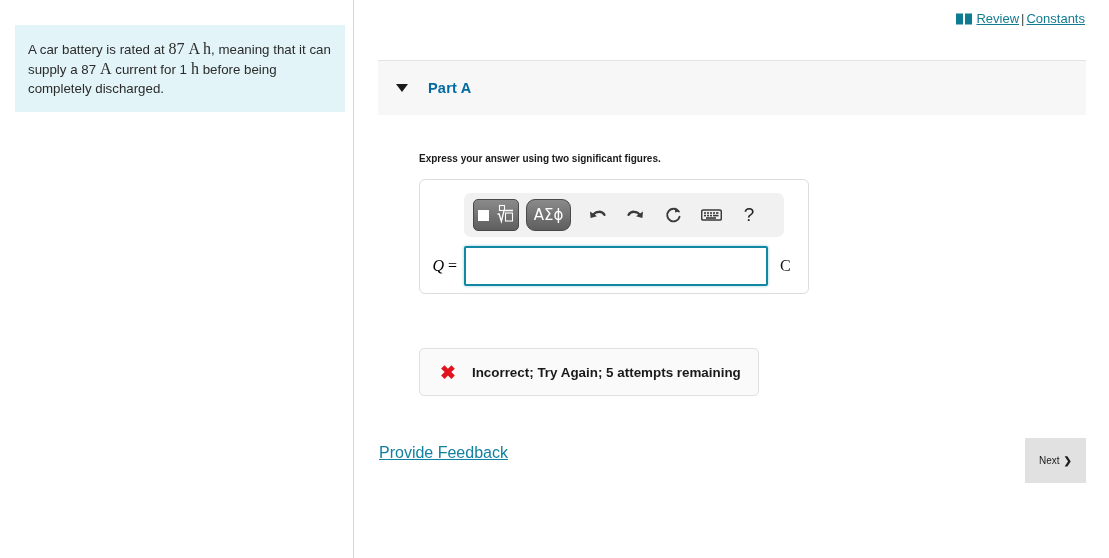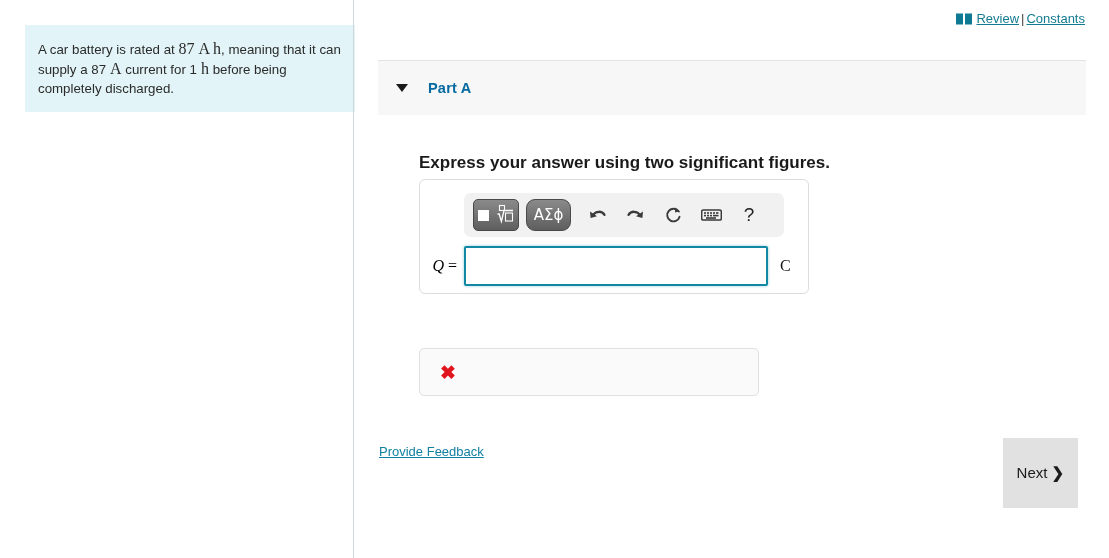--- a/index.html
+++ b/index.html
@@ -9,21 +9,21 @@
     background: #ffffff;
     font-family: "Liberation Sans", sans-serif;
     overflow: hidden;
   }
   .page { position: relative; width: 1109px; height: 558px; background:#fff; }
 
   
   .sidebar { position:absolute; left:0; top:0; width:353px; height:558px; background:#fff; }
   .divider-v { position:absolute; left:353px; top:0; width:1px; height:558px; background:#cfd8dc; }
   .intro-box {
-    position:absolute; left:25px; top:25px; width:330px;
+    position:absolute; left:15px; top:25px; width:330px;
     background:#e2f4f7; padding:14px 14px 14px 13px;
     font-size:13.3px; line-height:19px; color:#2b2b2b;
   }
   .mathserif { font-family:"Liberation Serif", serif; font-size:16px; }
 
   
   .content { position:absolute; left:354px; top:0; width:755px; height:558px; }
 
   .toplinks {
     position:absolute; right:24px; top:11px;
@@ -44,21 +44,21 @@
     border-top:8px solid #1a1a1a;
   }
   .part-title { font-size:14.5px; font-weight:bold; color:#0369a1; letter-spacing:.2px; }
 
   .qtext {
     position:absolute; left:65px; top:126px; width:680px;
     font-size:13.4px; color:#222; line-height:18px;
   }
   .qbold {
     position:absolute; left:65px; top:153px;
-    font-size:17px; font-weight:bold; color:#1a1a1a;
+    font-size:10px; font-weight:bold; color:#1a1a1a;
   }
 
   
   .answer-box {
     position:absolute; left:65px; top:179px; width:390px; height:115px;
     border:1px solid #dcdcdc; border-radius:6px; background:#fff;
   }
   .mathbar {
     position:absolute; left:44px; top:13px; width:320px; height:44px;
     background:#f1f1f1; border-radius:7px;
@@ -105,26 +105,26 @@
     position:absolute; left:65px; top:348px; width:340px; height:48px;
     background:#fafafa; border:1px solid #e0e0e0; border-radius:5px;
     display:flex; align-items:center;
   }
   .xmark { color:#e0141e; font-size:19px; font-weight:bold; margin-left:20px; margin-right:16px; line-height:1; }
   .fbtext { font-size:13.4px; font-weight:bold; color:#1a1a1a; }
 
   
   .provide {
     position:absolute; left:25px; top:444px;
-    color:#1280a0; font-size:13px; text-decoration:underline; cursor:pointer;
+    color:#1280a0; font-size:16px; text-decoration:underline; cursor:pointer;
   }
   .next-btn {
-    position:absolute; right:31px; top:438px;
+    position:absolute; right:23px; top:438px;
     background:#e1e1e1; color:#1a1a1a; border:none;
-    font-size:15px; padding:26px 14px; cursor:pointer;
+    font-size:10px; padding:17px 14px; cursor:pointer;
     font-family:"Liberation Sans", sans-serif;
   }
   .next-btn .chev { font-weight:bold; margin-left:4px; }
 </style>
 </head>
 <body>
 
 <div class="page">
 
   <div class="sidebar">
@@ -208,19 +208,20 @@
       <div class="ansrow">
         <div class="qlabel"><i>Q</i> <span>=</span></div>
         <input class="ansfield" type="text" value="" placeholder="" style="">
         <span class="unit">C</span>
       </div>
     </div>
 
 
     <div class="feedback">
       <span class="xmark">✖</span>
+      <span class="fbtext">Incorrect; Try Again; 5 attempts remaining</span>
     </div>
 
     <span class="provide">Provide Feedback</span>
     <button class="next-btn"><span>Next</span><span class="chev">❯</span></button>
 
   </div>
 </div>
 
 </body></html>

